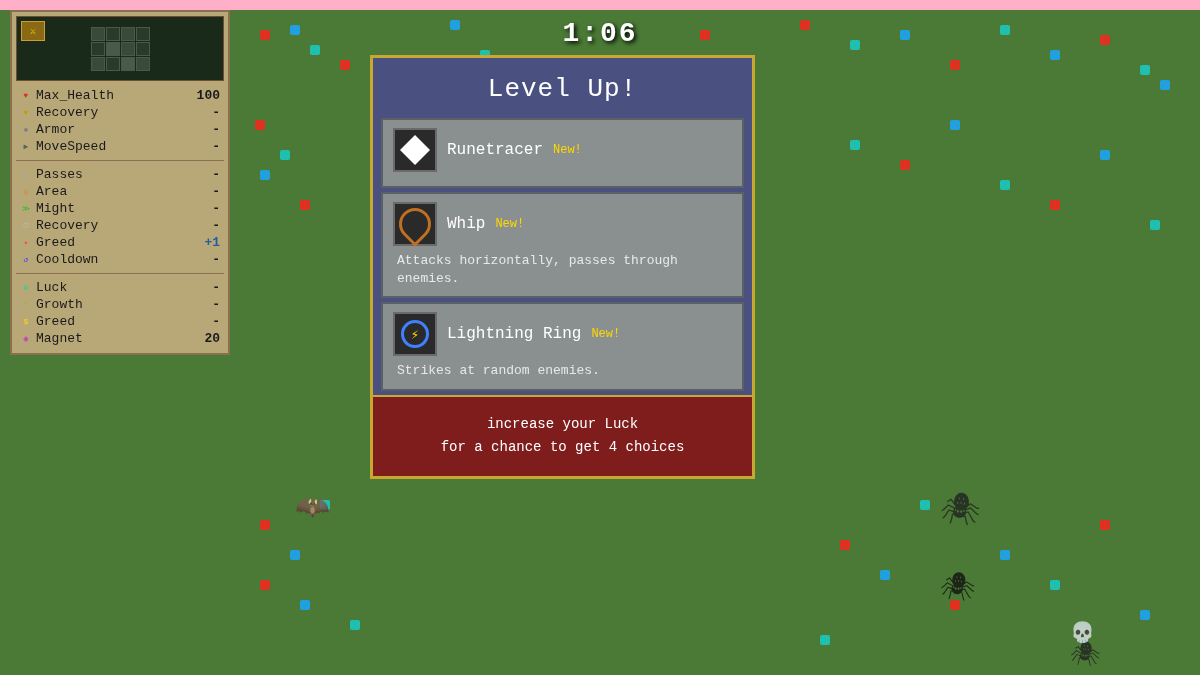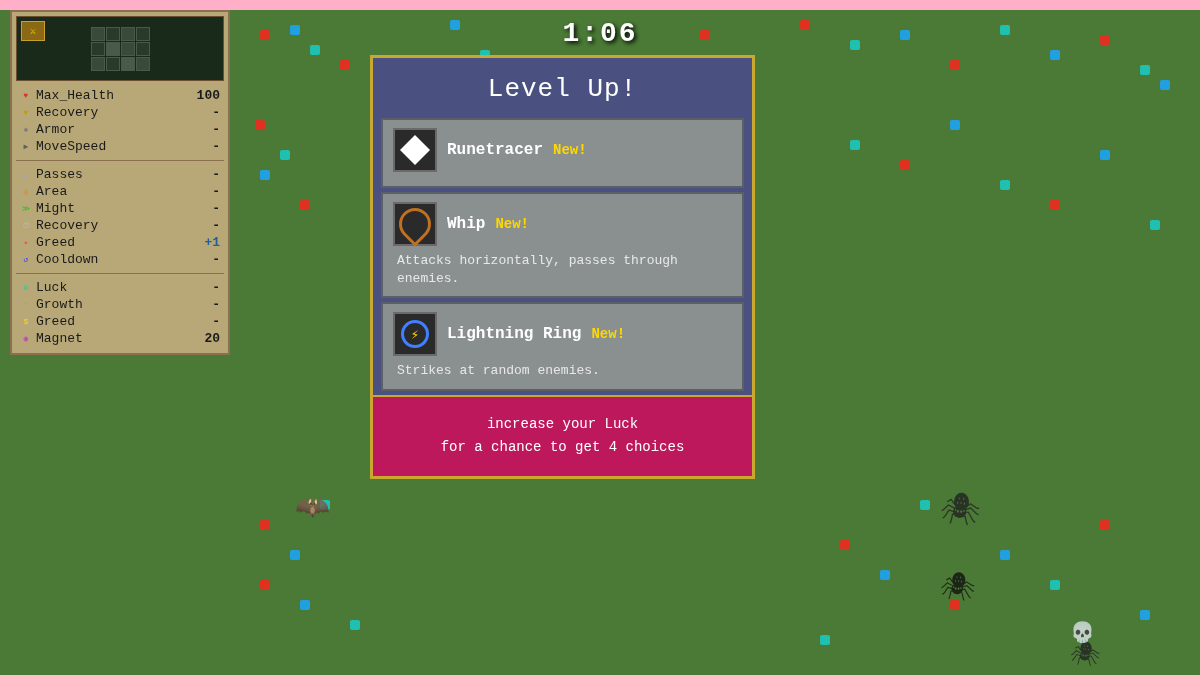--- a/index.html
+++ b/index.html
@@ -198,28 +198,27 @@
       display: flex;
       align-items: center;
       gap: 10px;
       width: 100%;
     }
 
     .choice-name {
       font-size: 16px;
       color: white;
       font-family: 'Courier New', monospace;
-      font-weight: bold;
     }
 
     .choice-new-badge {
       color: #ffd700;
-      font-size: 14px;
+      font-size: 12px;
       font-family: 'Courier New', monospace;
-      font-weight: bold;
+      font-weight: normal;
     }
 
     .choice-desc {
       font-size: 13px;
       color: #e8e8e8;
       font-family: 'Courier New', monospace;
       line-height: 1.4;
       padding-left: 4px;
     }
 
@@ -254,21 +253,21 @@
       content: '⚡';
       position: absolute;
       top: 50%;
       left: 50%;
       transform: translate(-50%, -50%);
       font-size: 14px;
       color: #ffd700;
     }
 
     #modal-footer {
-      background: #be185d;
+      background: #7f1d1d;
       border-top: 2px solid #c8a830;
       padding: 16px 10px;
       text-align: center;
       margin-top: 4px;
     }
 
     .footer-text {
       font-family: 'Courier New', monospace;
       font-size: 14px;
       color: white;

